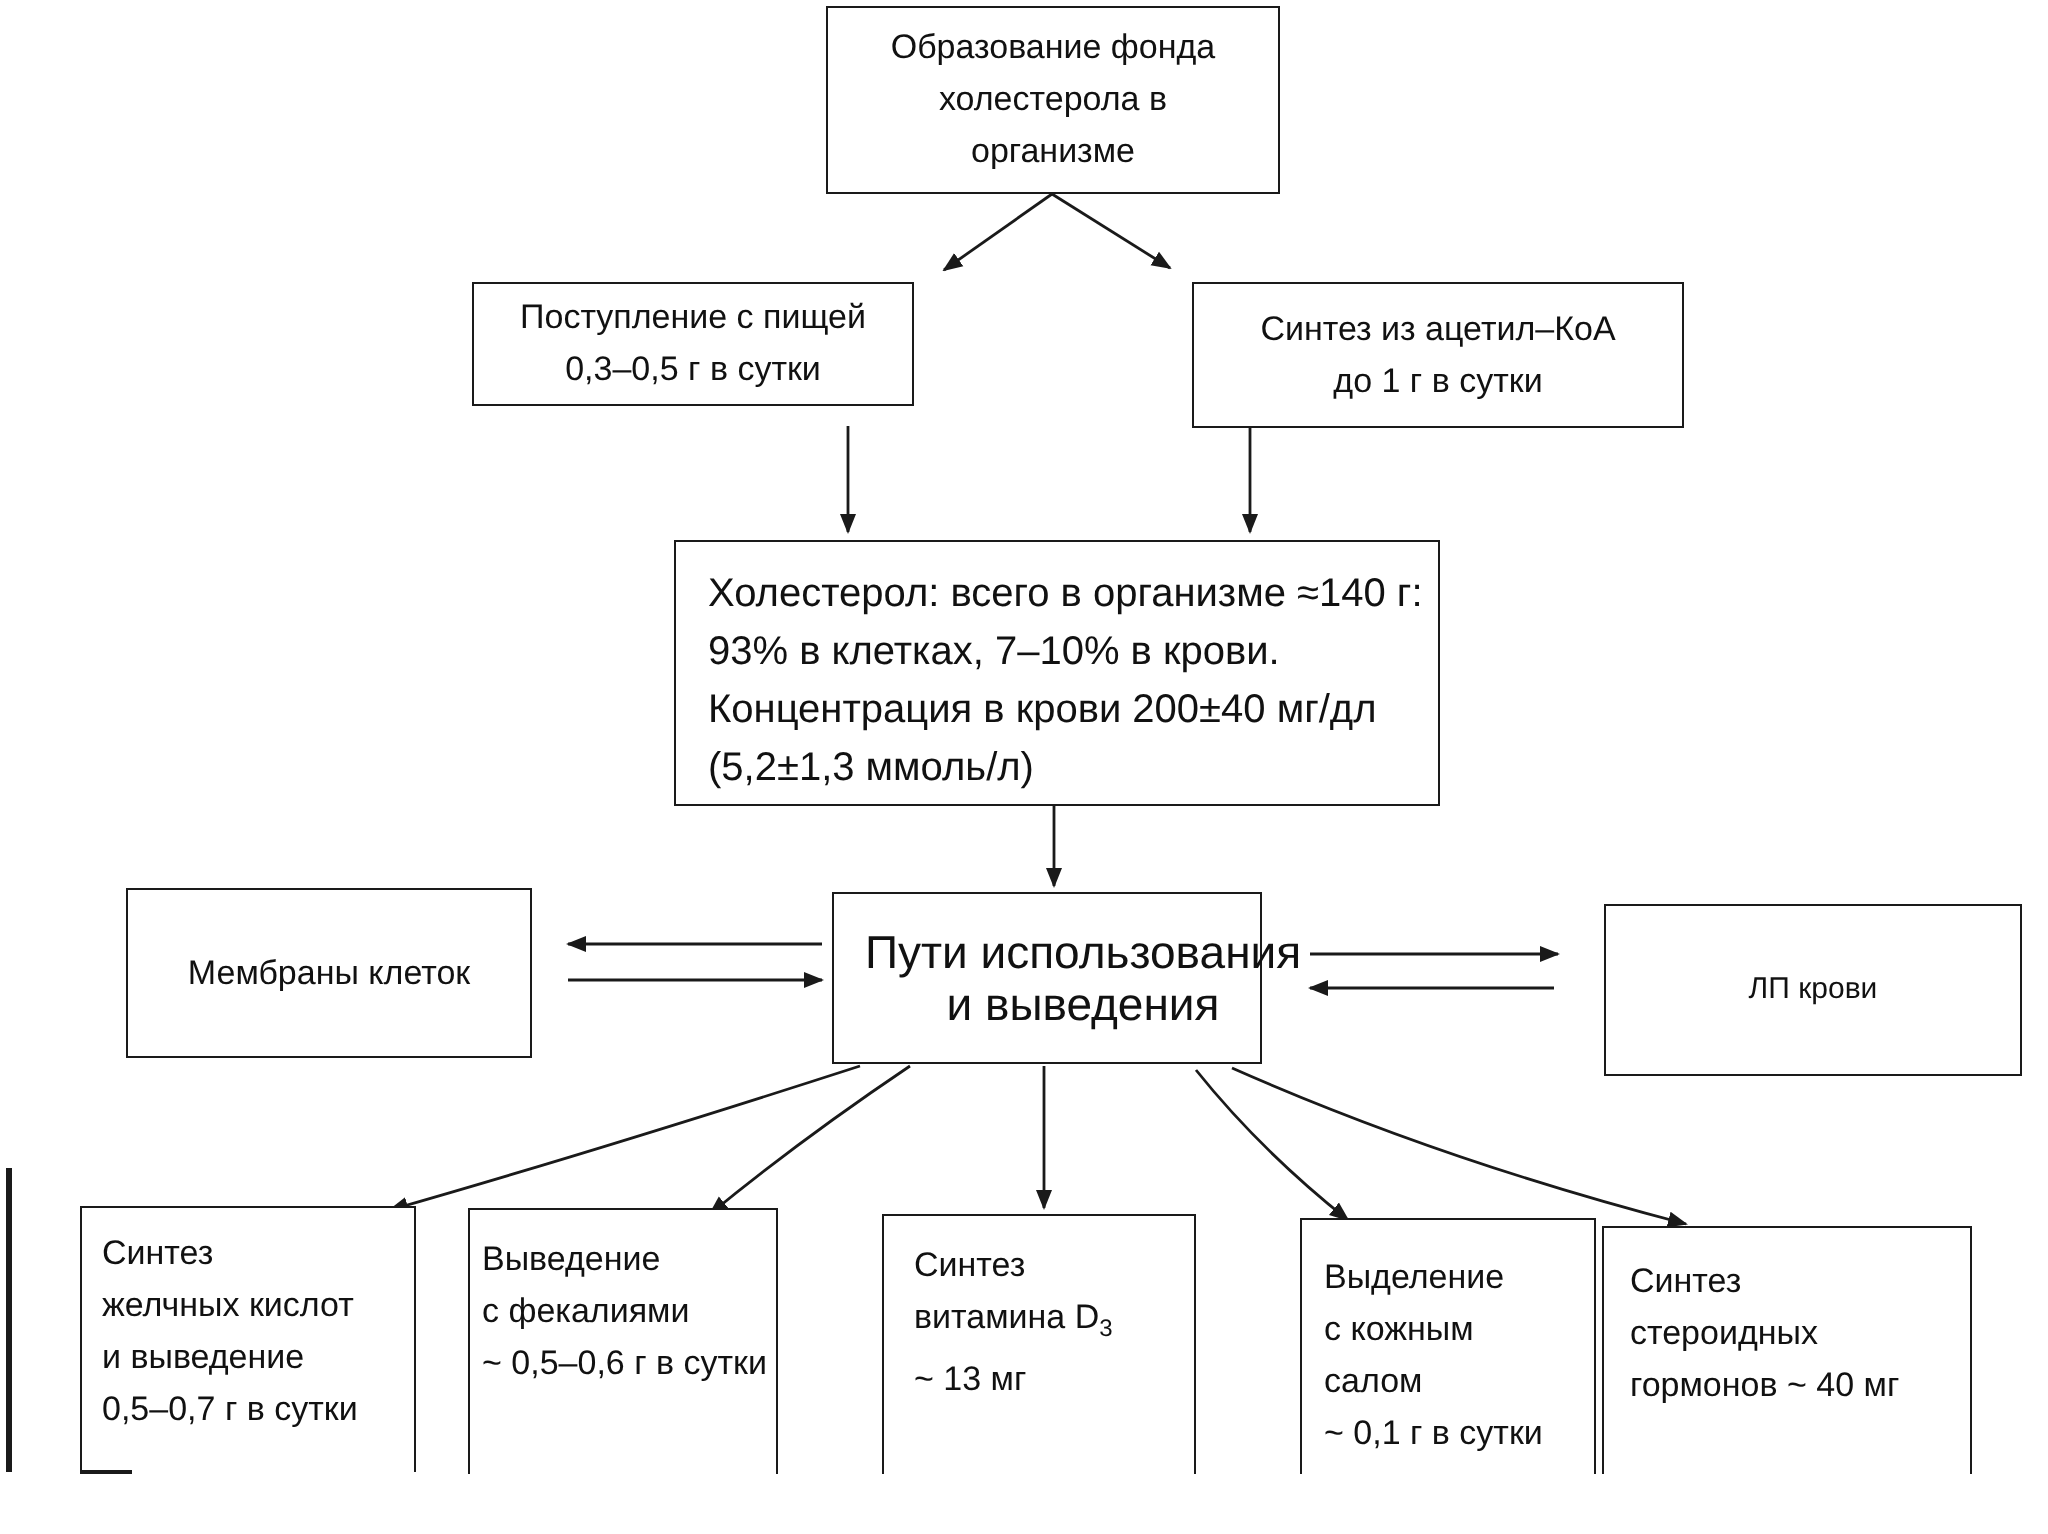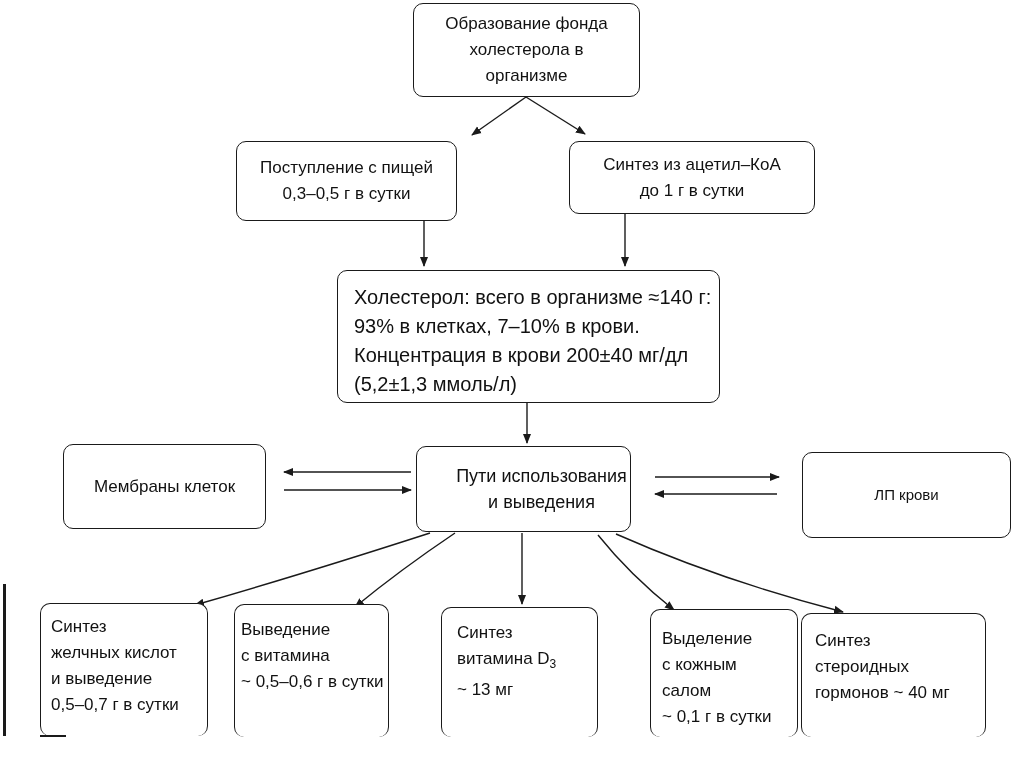--- a/index.html
+++ b/index.html
@@ -1,19 +1,19 @@
 <!DOCTYPE html>
 <html><head>
 <meta charset="utf-8">
 <style>
   html, body { margin: 0; padding: 0; background: #ffffff; }
   body { width: 1024px; height: 767px; position: relative; overflow: hidden;
          font-family: "Liberation Sans", sans-serif; color: #111; }
   .box { position: absolute; border: 1.5px solid #1a1a1a; background: #fff; box-sizing: border-box; }
-  .txt { font-size: 17px; line-height: 26px; border-radius: 10px; }
+  .txt { font-size: 17px; line-height: 26px; }
   .center { text-align: center; display: flex; flex-direction: column; justify-content: center; align-items: center; }
   .left { padding: 10px 0 0 12px; }
   .line { display: block; white-space: nowrap; }
   svg.arrows { position: absolute; left: 0; top: 0; width: 1024px; height: 767px; pointer-events: none; }
   .frame-left { position: absolute; left: 3px; top: 584px; width: 3px; height: 152px; background: #1a1a1a; }
   .bottom-tick { position: absolute; left: 40px; top: 735px; width: 26px; height: 2px; background: #1a1a1a; }
   .open-bottom { border-bottom: none; }
   sub { font-size: 12px; vertical-align: -4px; }
 </style>
 </head>
@@ -54,59 +54,59 @@
   svg.arrows path[data-name^="arrow-hub-to-"],
   svg.arrows line[data-name="arrow-hub-to-vitamin-d3"] { transform: translate(0,0); }
 </style>
 
 <div class="box txt center" data-name="title-box" style="left:413px; top:3px; width:227px; height:94px;">
   <span class="line" data-name="title-line">Образование фонда</span>
   <span class="line" data-name="title-line">холестерола в</span>
   <span class="line" data-name="title-line">организме</span>
 </div>
 
-<div class="box txt center" data-name="source-box-diet" style="left:236px; top:141px; width:221px; height:80px;">
+<div class="box txt center" data-name="source-box-diet" style="left:236px; top:141px; width:221px; height:62px;">
   <span class="line" data-name="source-line">Поступление с пищей</span>
   <span class="line" data-name="source-line">0,3–0,5 г в сутки</span>
 </div>
-<div class="box txt center" data-name="source-box-synthesis" style="left:569px; top:141px; width:246px; height:73px;">
+<div class="box txt center" data-name="source-box-synthesis" style="left:596px; top:141px; width:246px; height:73px;">
   <span class="line" data-name="source-line">Синтез из ацетил–КоА</span>
   <span class="line" data-name="source-line">до 1 г в сутки</span>
 </div>
 
 <div class="box txt" data-name="cholesterol-pool-box" style="left:337px; top:270px; width:383px; height:133px; padding:12px 0 0 16px; font-size:20px; line-height:29px;">
   <span class="line" data-name="pool-line">Холестерол: всего в организме ≈140 г:</span>
   <span class="line" data-name="pool-line">93% в клетках, 7–10% в крови.</span>
   <span class="line" data-name="pool-line">Концентрация в крови 200±40 мг/дл</span>
   <span class="line" data-name="pool-line">(5,2±1,3 ммоль/л)</span>
 </div>
 
 <div class="box txt center" data-name="membranes-box" style="left:63px; top:444px; width:203px; height:85px;">
   <span class="line" data-name="membranes-label">Мембраны клеток</span>
 </div>
 
-<div class="box txt center" data-name="utilization-hub-box" style="left:416px; top:446px; width:215px; height:86px; font-size:18px;padding-left:36px;">
+<div class="box txt center" data-name="utilization-hub-box" style="left:416px; top:446px; width:215px; height:86px; font-size:23px;padding-left:36px;">
   <span class="line" data-name="hub-line">Пути использования</span>
   <span class="line" data-name="hub-line">и выведения</span>
 </div>
 
 <div class="box txt center" data-name="blood-lp-box" style="left:802px; top:452px; width:209px; height:86px; font-size:15px;">
   <span class="line" data-name="blood-lp-label">ЛП крови</span>
 </div>
 
 <div class="box txt left open-bottom" data-name="output-box-bile-acids" style="left:40px; top:603px; width:168px; height:133px; padding-left:10px;">
   <span class="line" data-name="output-line">Синтез</span>
   <span class="line" data-name="output-line">желчных кислот</span>
   <span class="line" data-name="output-line">и выведение</span>
   <span class="line" data-name="output-line">0,5–0,7 г в сутки</span>
 </div>
 
 <div class="box txt left open-bottom" data-name="output-box-feces" style="left:234px; top:604px; width:155px; height:133px; padding-left:6px; padding-top:12px;">
   <span class="line" data-name="output-line">Выведение</span>
-  <span class="line" data-name="output-line">с витамина</span>
+  <span class="line" data-name="output-line">с фекалиями</span>
   <span class="line" data-name="output-line">~ 0,5–0,6 г в сутки</span>
 </div>
 
 <div class="box txt left open-bottom" data-name="output-box-vitamin-d3" style="left:441px; top:607px; width:157px; height:130px; padding-left:15px; padding-top:12px;">
   <span class="line" data-name="output-line">Синтез</span>
   <span class="line" data-name="output-line"><span data-name="vitamin-label">витамина D</span><sub data-name="vitamin-subscript">3</sub></span>
   <span class="line" data-name="output-line">~ 13 мг</span>
 </div>
 
 <div class="box txt left open-bottom" data-name="output-box-sebum" style="left:630px; top:609px; width:148px; height:128px; padding-left:11px; padding-top:16px;margin-left:20px;">

